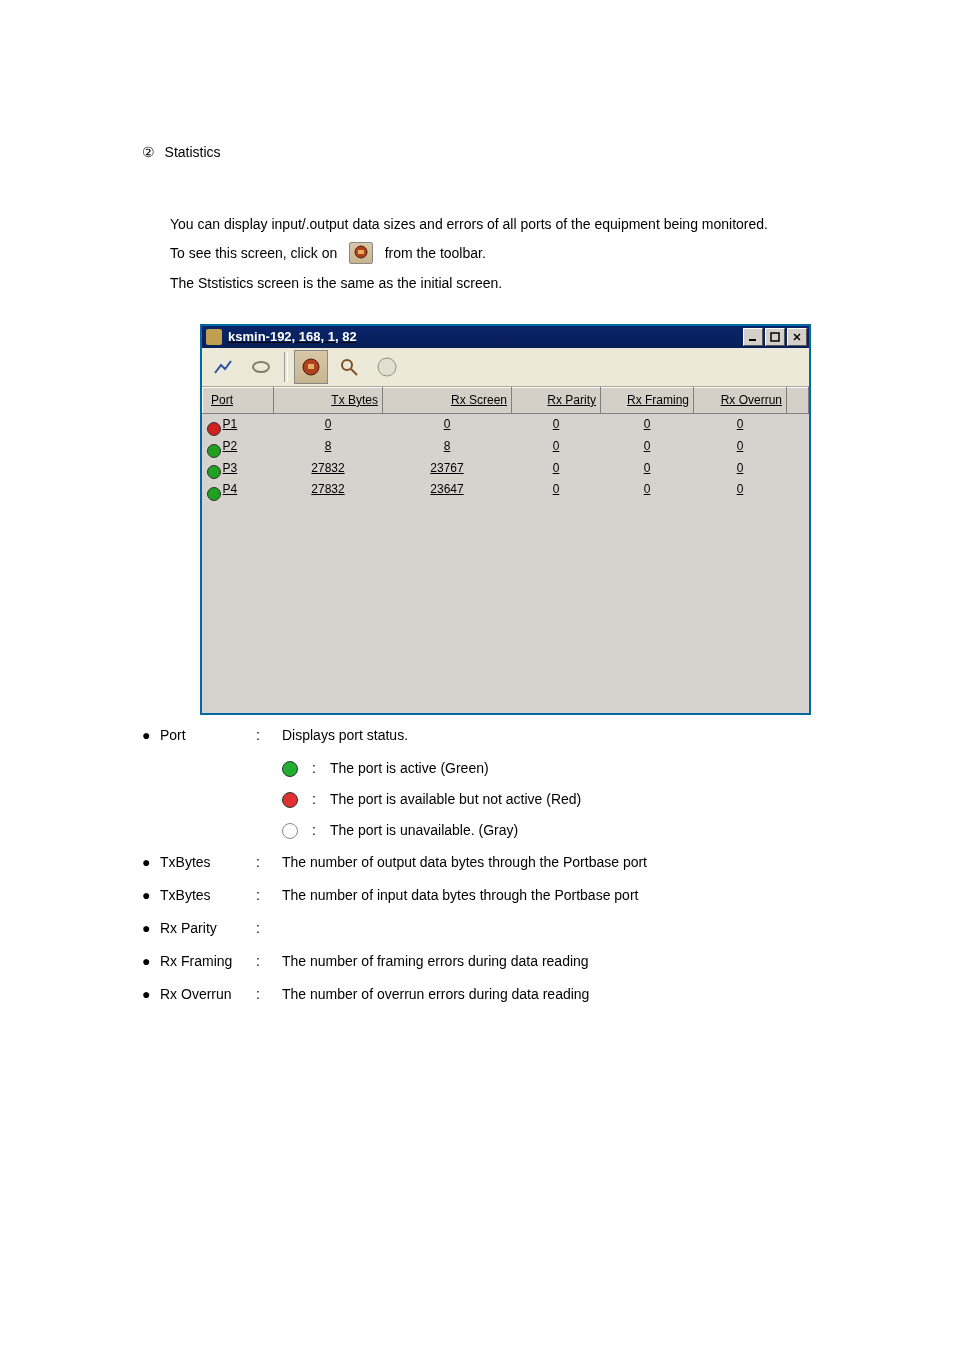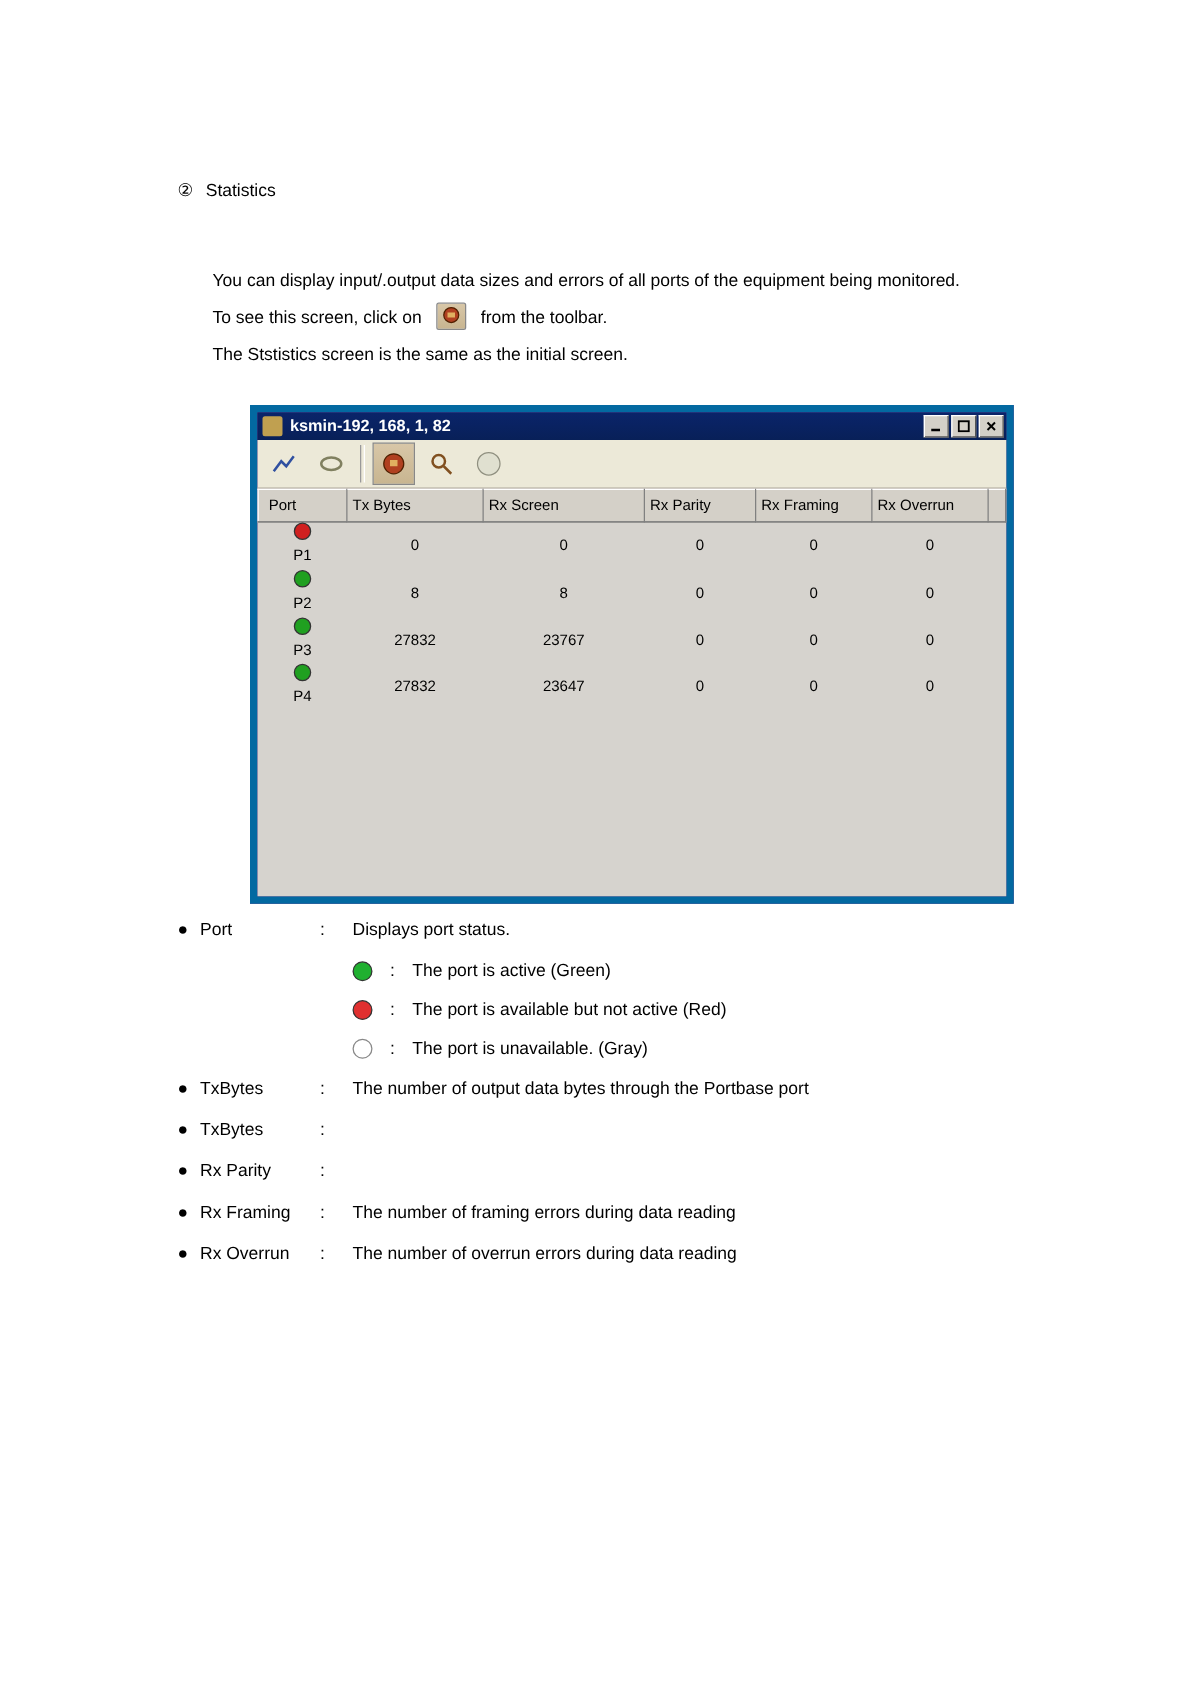--- a/index.html
+++ b/index.html
@@ -40,24 +40,25 @@
   border-radius: 2px;
   position: relative;
   top: -2px;
 }
 .inline-icon svg { position:absolute; top:1px; left:2px; }
 .screenshot-wrap {
   margin: 28px 0 8px 58px;
   width: 611px;
 }
 .win {
-  border: 6px solid #0369a1;
-  background: #701a75;
+  border: 2px solid #0369a1;
+  background: #7f1d1d;
   font-family: "Tahoma", sans-serif;
   font-size: 12px;
+  text-decoration: underline;
 }
 .titlebar {
   height: 22px;
   background: linear-gradient(#0a246a,#082058);
   display: flex;
   align-items: center;
   justify-content: space-between;
   padding: 0 2px 0 4px;
 }
 .titlebar-left {
@@ -127,39 +128,38 @@
   border-collapse: collapse;
   font-size: 12px;
 }
 .stat-table th {
   background: #d4d0c8;
   border: 1px solid #fff;
   border-right-color: #808080;
   border-bottom-color: #808080;
   font-weight: normal;
   padding: 2px 4px;
-  text-align: left;
+  text-align: right;
   height: 18px;
 }
 .stat-table th.port-h { text-align:left; padding-left:8px;}
 .stat-table td {
   padding: 0 4px;
   text-align: center;
   height: 16px;
   color: #000;
 }
 .stat-table td.port-c {
   text-align: left;
   padding-left: 4px;
 }
 .port-cell {
   display: flex;
-  align-items: center;
+  align-items: flex-end;
   gap: 2px;
-  flex-direction: column;
 }
 .dot {
   width: 12px;
   height: 12px;
   border-radius: 50%;
   border: 1px solid #333;
   display: inline-block;
   flex-shrink:0;
 }
 .caption {
@@ -388,20 +388,21 @@
       <div class="def-row">
         <span class="bullet">●</span>
         <span class="def-term">TxBytes</span>
         <span class="def-colon">:</span>
         <span class="def-body">The number of output data bytes through the Portbase port</span>
       </div>
       <div class="def-row">
         <span class="bullet">●</span>
         <span class="def-term">TxBytes</span>
         <span class="def-colon">:</span>
+        <span class="def-body">The number of input data bytes through the Portbase port</span>
       </div>
       <div class="def-row">
         <span class="bullet">●</span>
         <span class="def-term">Rx Parity</span>
         <span class="def-colon">:</span>
       </div>
       <div class="def-row">
         <span class="bullet">●</span>
         <span class="def-term">Rx Framing</span>
         <span class="def-colon">:</span>

